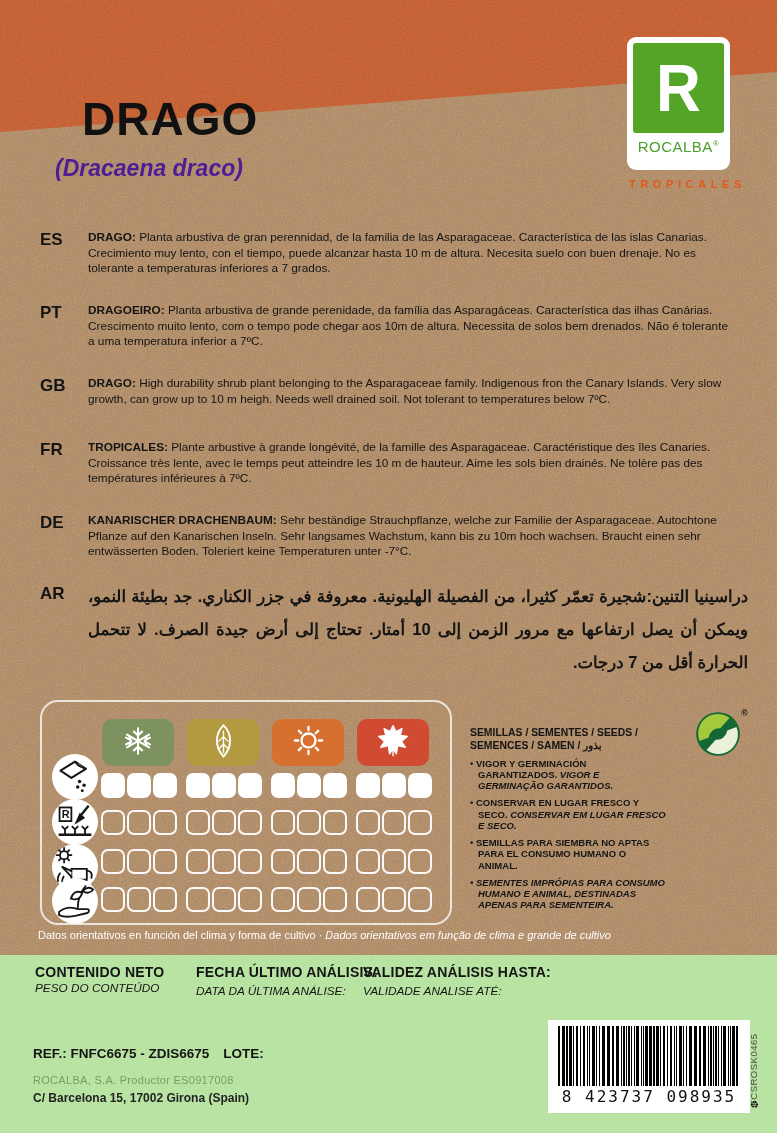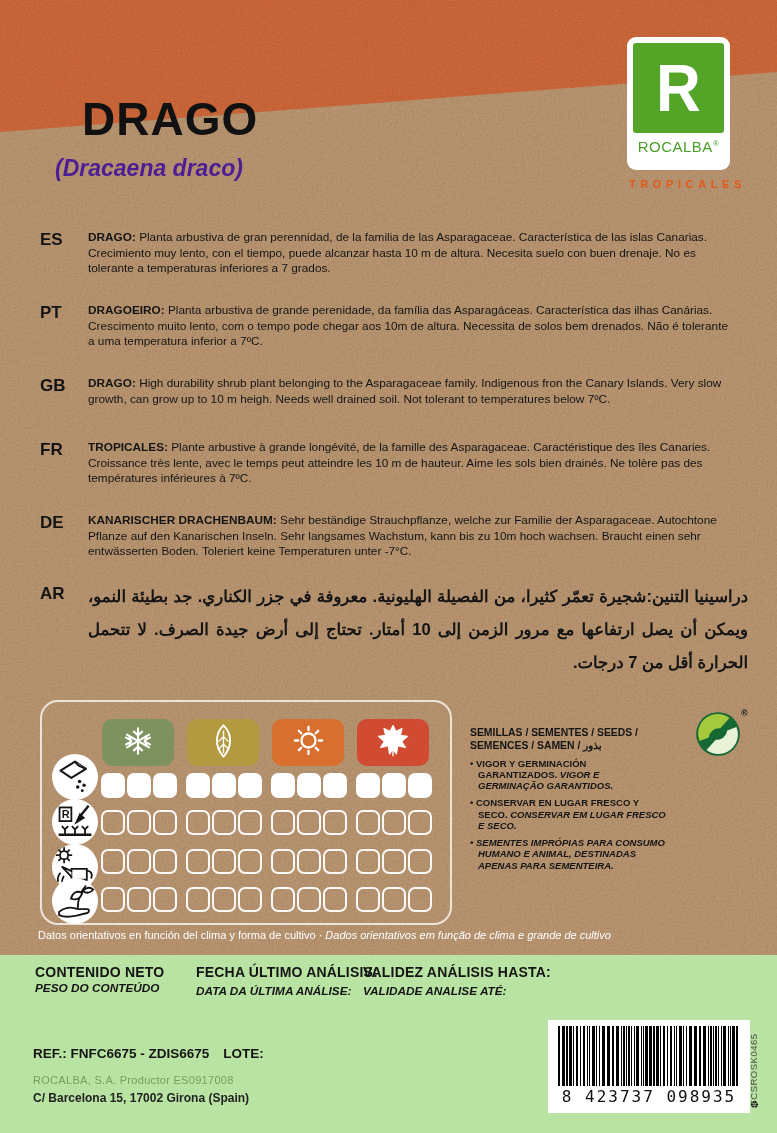--- a/index.html
+++ b/index.html
@@ -41,21 +41,21 @@
   .seedinfo-title{font-size:10.4px;font-weight:bold;line-height:12.5px;}
   .seed-item{font-size:9.5px;line-height:11.4px;margin-top:5.5px;padding-left:8px;text-indent:-8px;}
   .seed-line.bold{font-weight:bold;}
   .seed-line.italic{font-style:italic;font-weight:bold;}
   .greenpoint{left:695px;top:711px;}
   .greenpoint-reg{left:741px;top:708px;font-size:9px;font-weight:bold;}
   .footnote{left:38px;top:929px;font-size:11px;color:#fff;white-space:nowrap;}
   .footnote i{font-style:italic;}
   .footer{position:absolute;left:0;top:955px;width:777px;height:178px;background:#b9e3a2;z-index:6;}
   .lbl{font-size:14px;font-weight:bold;letter-spacing:.2px;}
-  .lbl-it{font-size:11.8px;font-style:italic;font-weight:bold;}
+  .lbl-it{font-size:11.8px;font-style:italic;font-weight:normal;}
   .netvalue{left:31px;top:996px;}
   .netvalue .num{font-size:36px;font-weight:bold;}
   .netvalue .unit{font-size:28px;font-weight:bold;margin-left:6px;}
   .refrow{left:33px;top:1046px;font-size:13.5px;font-weight:bold;}
   .refrow .lote{margin-left:14px;}
   .producer{left:33px;top:1074px;font-size:11px;color:rgba(92,138,70,.75);letter-spacing:.3px;}
   .address{left:33px;top:1091px;font-size:12px;font-weight:bold;color:#222;}
   .barcode{left:548px;top:1020px;width:202px;height:93px;background:#fff;box-sizing:border-box;padding:6px 10px 13px;}
   .bars{display:flex;height:60px;overflow:hidden;}
   .bars span{flex:none;background:#000;height:100%;}
@@ -252,20 +252,21 @@
       </div>
 
     <div class="abs seedinfo">
       <div class="seedinfo-title">
         <div>SEMILLAS / SEMENTES / SEEDS /</div>
         <div>SEMENCES / SAMEN / بذور</div>
       </div>
       <div id="seed-items">
           <div class="seed-item"><span class="seed-line bold">• VIGOR Y GERMINACIÓN GARANTIZADOS. </span><span class="seed-line italic">VIGOR E GERMINAÇÃO GARANTIDOS. </span></div>
           <div class="seed-item"><span class="seed-line bold">• CONSERVAR EN LUGAR FRESCO Y SECO. </span><span class="seed-line italic">CONSERVAR EM LUGAR FRESCO E SECO. </span></div>
+          <div class="seed-item"><span class="seed-line bold">• SEMILLAS PARA SIEMBRA NO APTAS PARA EL CONSUMO HUMANO O ANIMAL. </span></div>
           <div class="seed-item"><span class="seed-line italic">• SEMENTES IMPRÓPIAS PARA CONSUMO HUMANO E ANIMAL, DESTINADAS APENAS PARA SEMENTEIRA. </span></div>
         </div>
     </div>
 
     <svg class="abs greenpoint" width="46" height="46" viewBox="0 0 40 40">
       <circle cx="20" cy="20" r="19" fill="#156734"></circle>
       <path d="M4 26 A17 17 0 0 1 30 6 L22 15 A9 9 0 0 0 12 23 Z" fill="#a4c93c"></path>
       <path d="M36 14 A17 17 0 0 1 10 34 L18 25 A9 9 0 0 0 28 17 Z" fill="#e9f2d8"></path>
     </svg>
     <div class="abs greenpoint-reg">®</div>

